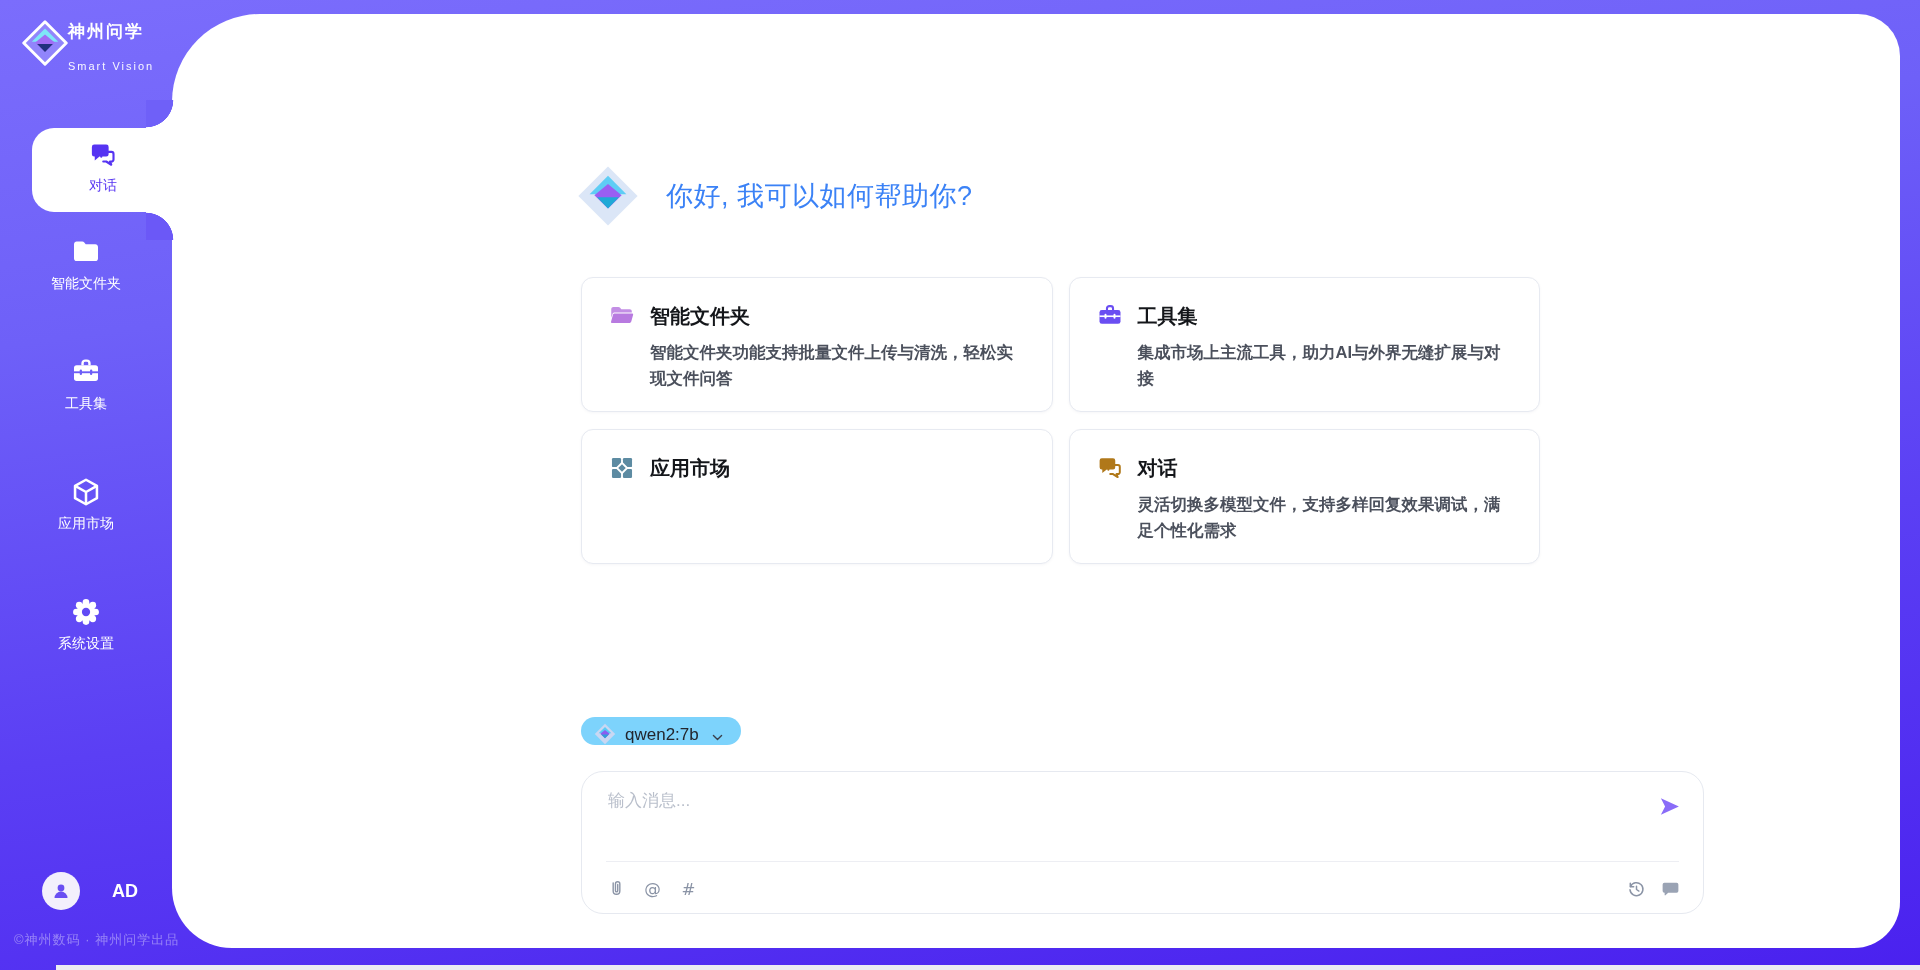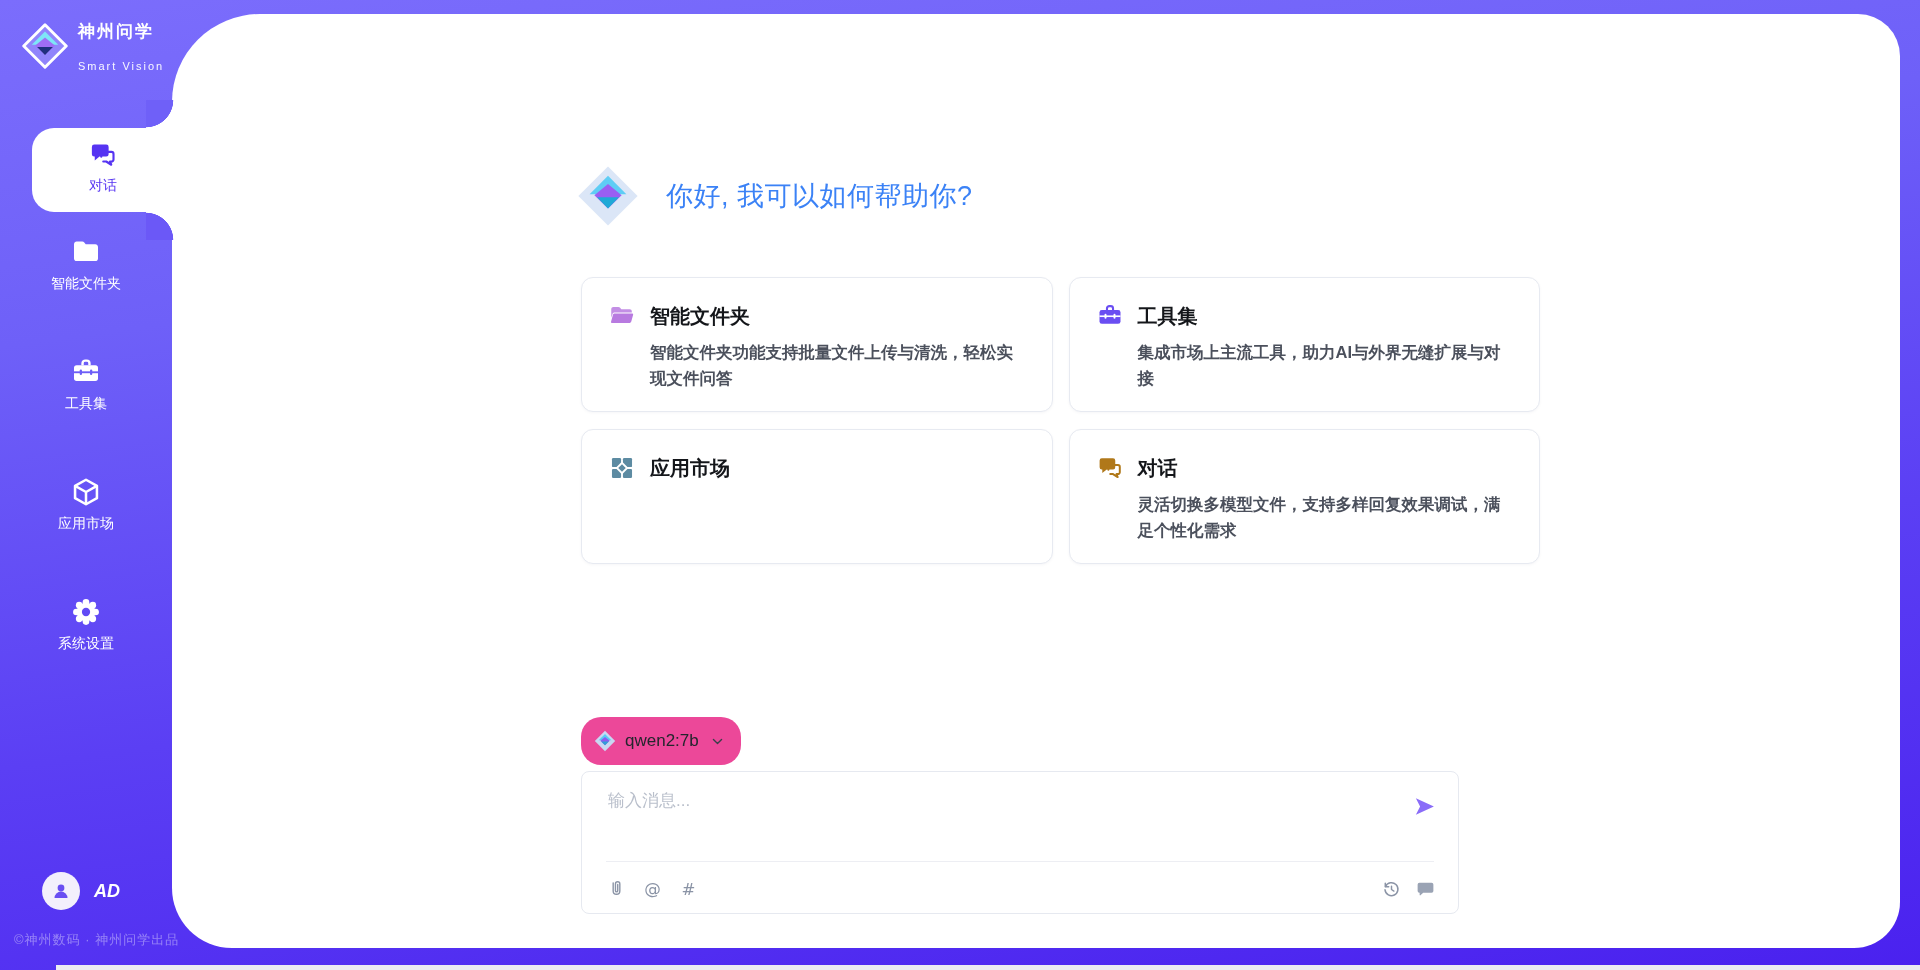--- a/index.html
+++ b/index.html
@@ -18,60 +18,60 @@
   }
   .active-tab {
     position:absolute; left:32px; top:128px; width:142px; height:84px;
     background:#fff; border-radius:22px 0 0 22px; z-index:3; text-align:center; padding-top:12px;
   }
   .fillet { position:absolute; left:146px; width:28px; height:28px; z-index:3; }
   .fillet.top    { top:100px; background:radial-gradient(circle at 0 0,      #6f60f8 27px, #fff 27.6px); }
   .fillet.bottom { top:212px; background:radial-gradient(circle at 0 100%,  #6b58f7 27px, #fff 27.6px); }
 
   
-  .brand { position:absolute; left:22px; top:20px; display:flex; align-items:center; gap:10px; z-index:2; }
+  .brand { position:absolute; left:22px; top:20px; display:flex; z-index:2; }
   .brand-logo { width:46px; height:46px; }
   .brand-name { color:#fff; font-size:17px; font-weight:700; letter-spacing:2px; }
   .brand-sub  { color:#fff; font-size:11px; letter-spacing:2px; margin-top:17px; opacity:.95; }
 
   .nav-item { position:absolute; left:0; width:172px; text-align:center; z-index:2; cursor:pointer; }
   .nav-icon { width:32px; height:32px; margin:0 auto; color:#fff; }
   .nav-label { margin-top:7px; font-size:14px; color:#fff; }
   .active-tab .nav-icon { color:#5634f2; width:30px; height:30px; }
   .active-tab .nav-label { color:#5634f2; font-weight:500; }
 
-  .user-row { position:absolute; left:42px; top:872px; display:flex; align-items:center; gap:14px; z-index:2;font-style:italic; }
+  .user-row { position:absolute; left:42px; top:872px; display:flex; align-items:center; gap:32px; z-index:2; }
   .avatar { width:38px; height:38px; border-radius:50%; background:#f3effc; display:flex; align-items:center; justify-content:center; }
   .avatar .nav-icon { width:24px; height:24px; color:#6a4ef2; }
   .user-name { color:#fff; font-size:18px; font-weight:600; }
   .footer-note { position:absolute; left:14px; top:931px; font-size:13px; color:rgba(255,255,255,.38); z-index:2; letter-spacing:1px; }
 
   
   .hero { position:absolute; left:576px; top:164px; display:flex; align-items:center; gap:26px; z-index:4; }
   .hero-logo { width:64px; height:64px; }
   .hero-title { font-size:27px; font-weight:400; color:#3b82f6; letter-spacing:.5px; }
 
   .cards { position:absolute; left:581px; top:277px; width:959px; display:grid;
            grid-template-columns:1fr 1fr; gap:17px 16px; z-index:4; }
   .card { background:#fff; border:1px solid #e7eaf1; border-radius:12px; min-height:127px;
           padding:24px 26px 20px; box-shadow:0 1px 3px rgba(25,35,70,.04); cursor:pointer; }
   .card-head { display:flex; align-items:center; gap:14px; }
   .card-icon { width:28px; height:28px; flex:0 0 28px; }
   .card-title { font-size:20px; font-weight:700; color:#14161a; }
   .card-desc { margin-top:10px; margin-left:42px; font-size:16.5px; color:#4b505c; line-height:1.55;font-weight:bold; }
 
-  .model-pill { position:absolute; left:581px; top:717px; height:48px; z-index:4;
-                background:#ec4899; border-radius:20px; display:flex; align-items:center;
+  .model-pill { position:absolute; left:581px; top:717px; height:28px; z-index:4;
+                background:#7dd3fc; border-radius:20px; display:flex; align-items:flex-end;
                 gap:9px; padding:0 16px 0 13px; cursor:pointer; }
   .pill-logo { width:22px; height:22px; }
   .pill-text { font-size:17px; color:#23262d; }
   .pill-chevron { width:15px; height:15px; color:#3a3f4a; margin-left:2px; }
 
-  .composer { position:absolute; left:581px; top:771px; width:878px; height:143px; z-index:4;
-              background:#fff; border:1px solid #e6e9f0; border-radius:8px; }
+  .composer { position:absolute; left:581px; top:771px; width:1123px; height:143px; z-index:4;
+              background:#fff; border:1px solid #e6e9f0; border-radius:22px; }
   .composer textarea { position:absolute; left:26px; top:17px; width:840px; height:62px;
               border:none; outline:none; resize:none; font-size:17px; color:#333;
               font-family:"Liberation Sans","DejaVu Sans",sans-serif; background:transparent; }
   .composer textarea::placeholder { color:#b9bfcb; }
   .send-btn { position:absolute; right:22px; top:23px; width:23px; height:23px; color:#8a6cf8; cursor:pointer; }
   .composer-divider { position:absolute; left:24px; right:24px; top:89px; height:1px; background:#edeef3; }
   .composer-tools-left { position:absolute; left:24px; bottom:13px; display:flex; gap:15px; align-items:center; }
   .composer-tools-right { position:absolute; right:22px; bottom:13px; display:flex; gap:13px; align-items:center; }
   .tool-icon { width:21px; height:21px; color:#8b94a6; cursor:pointer; }
   .tool-icon.bubble { color:#9aa3b4; }

